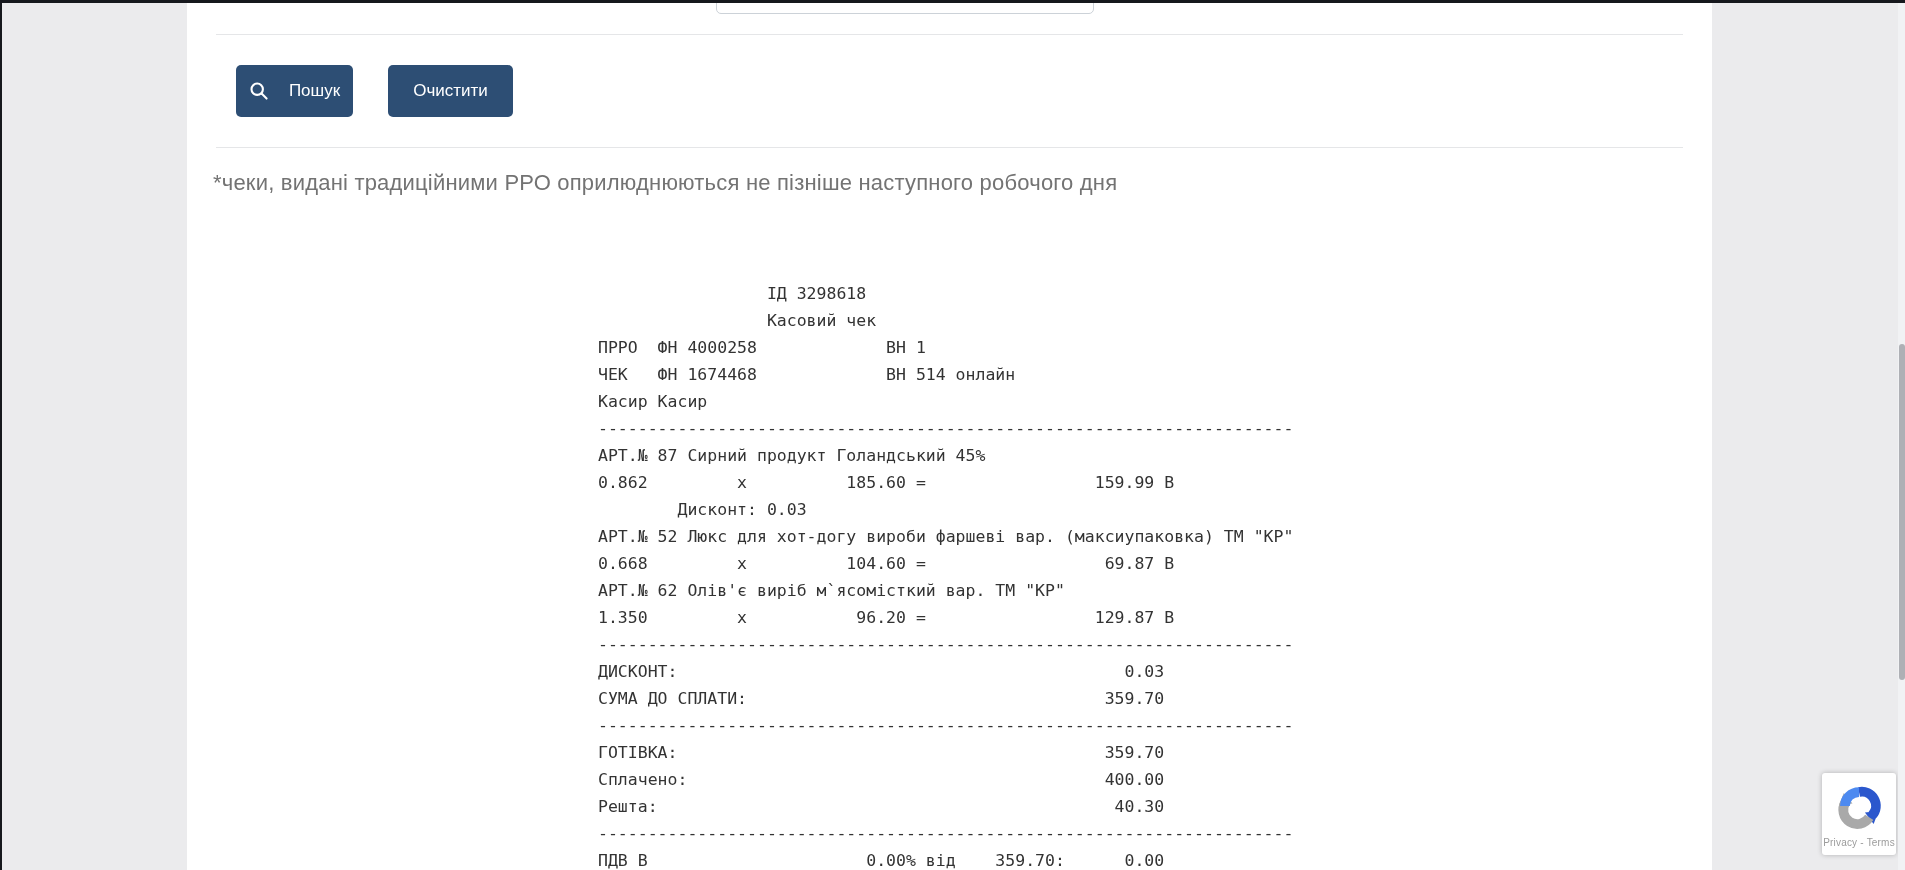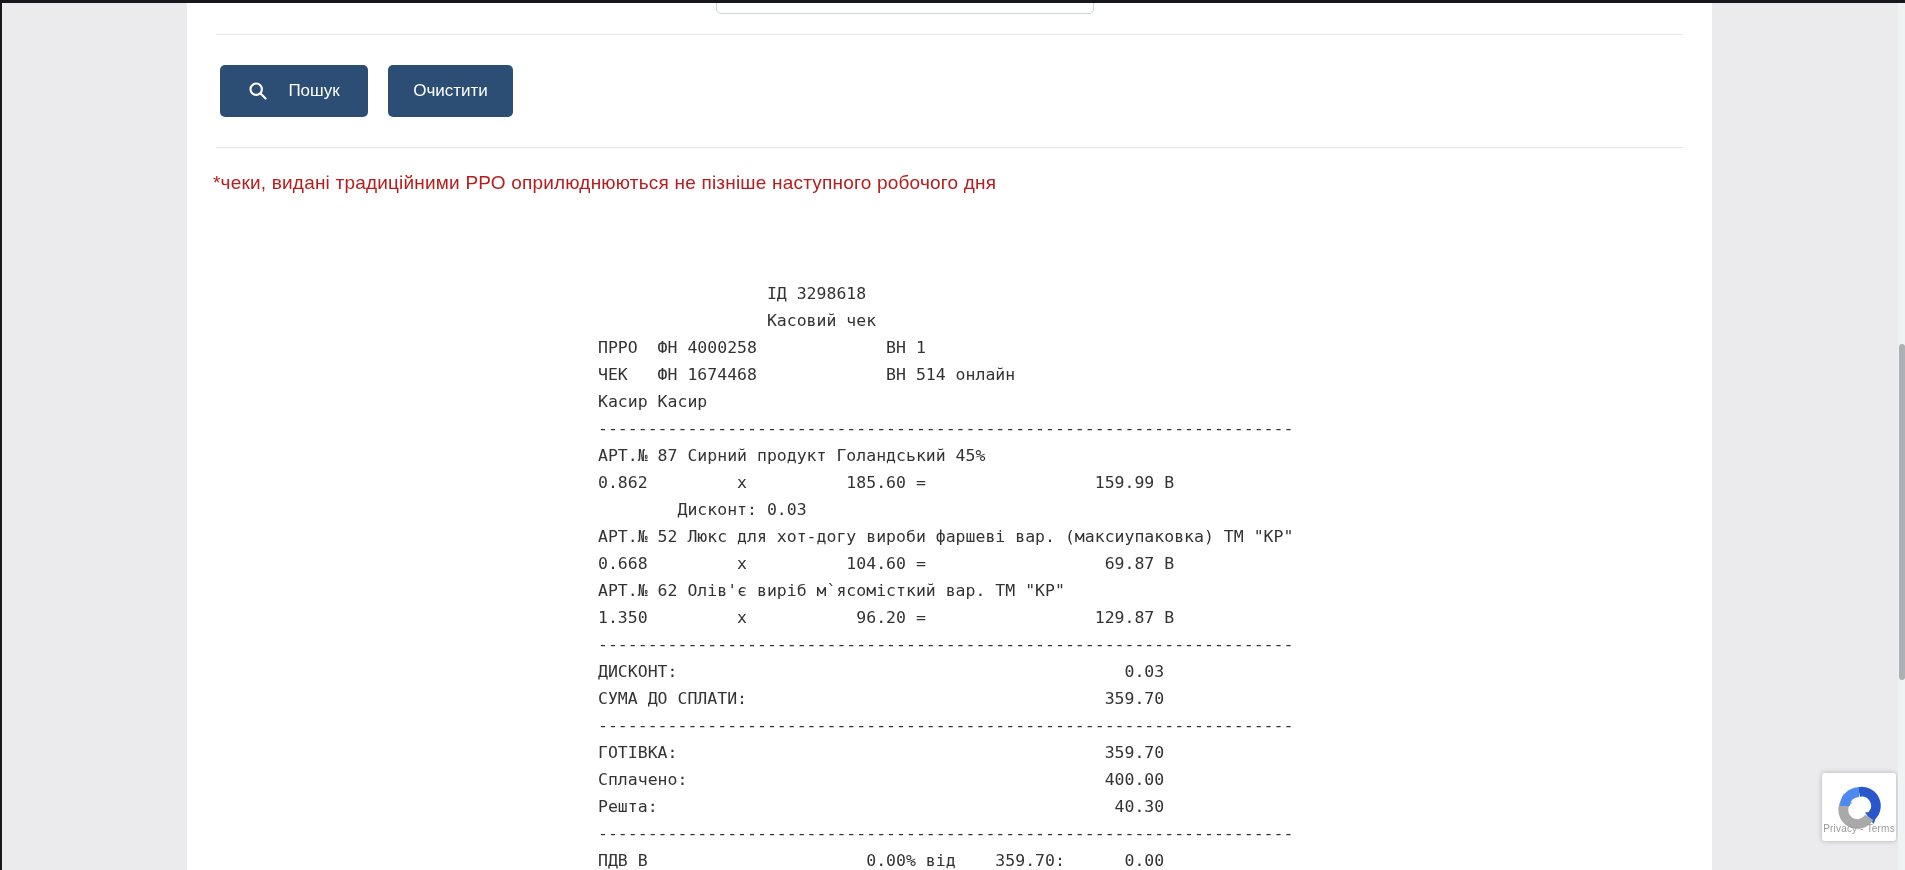--- a/index.html
+++ b/index.html
@@ -26,38 +26,38 @@
   .divider-top{top:34px;}
   .divider-note{top:147px;}
 
   .btn{
     position:absolute;top:65px;height:52px;
     background:#2d4e74;color:#ffffff;border:none;border-radius:5px;
     font-family:"Liberation Sans",sans-serif;font-size:17px;
     display:flex;align-items:center;justify-content:center;gap:9px;
     cursor:pointer;box-sizing:border-box;padding:0 10px;
   }
-  .btn-search{left:220px;width:148px;gap:20px;}
+  .btn-search{left:236px;width:117px;gap:20px;}
   .btn-clear{left:371px;width:125px;margin-left:17px;}
   .search-glyph{display:inline-flex;width:20px;height:20px;}
 
   .note{
     position:absolute;left:213px;top:169px;
-    font-size:19px;line-height:27px;color:#b91c1c;letter-spacing:0.2px;
+    font-size:22px;line-height:27px;color:#737373;letter-spacing:0.2px;
   }
 
   .receipt{
     position:absolute;left:598px;top:280px;margin:0;
     font-family:"DejaVu Sans Mono","Liberation Mono",monospace;
     font-size:16.5px;line-height:27px;color:#333333;
     white-space:pre;
   }
 
   .recaptcha-badge{
-    position:absolute;left:1822px;top:773px;width:74px;height:68px;
+    position:absolute;left:1822px;top:773px;width:74px;height:82px;
     background:#ffffff;border-radius:3px;
     box-shadow:0 0 5px rgba(0,0,0,0.25);
     overflow:hidden;cursor:pointer;
   }
   .recaptcha-logo{position:absolute;left:11px;top:6px;width:52px;height:52px;}
   .recaptcha-terms{
     position:absolute;left:0;right:0;bottom:7px;text-align:center;
     font-size:10px;color:#9b9b9b;letter-spacing:0.2px;cursor:pointer;
   }
 

